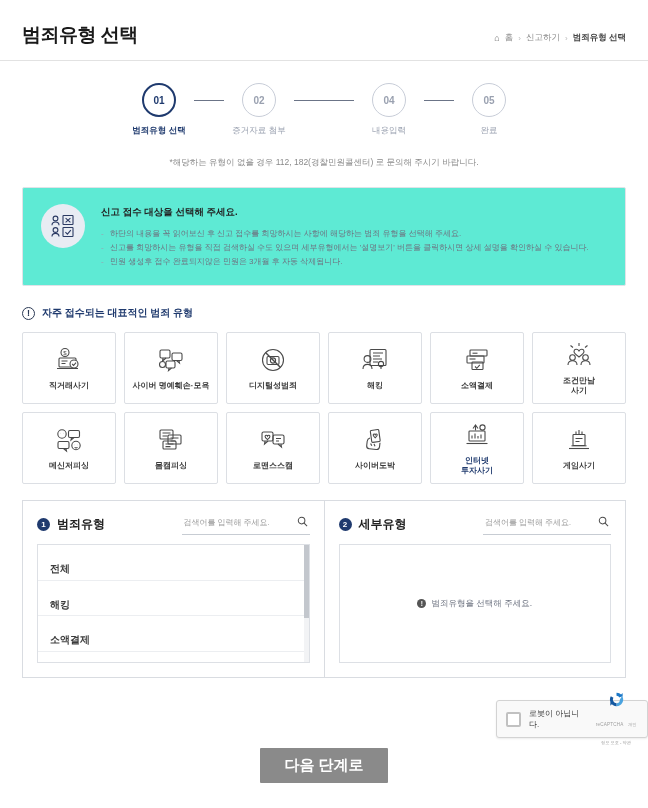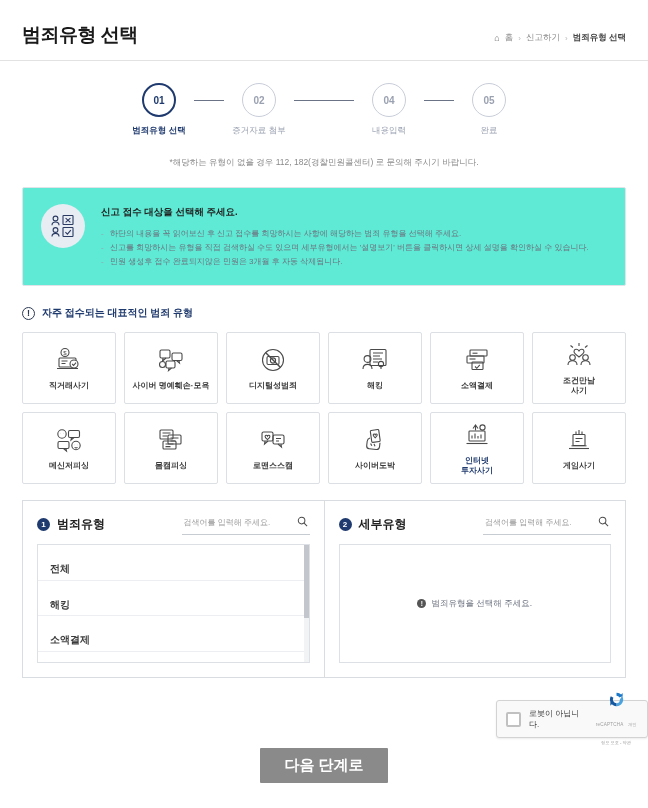--- a/index.html
+++ b/index.html
@@ -114,21 +114,21 @@
     color: #fff; font-size: 8px; font-weight: bold;
     display: flex; align-items: center; justify-content: center;
   }
   .sel-title { font-size: 12px; font-weight: bold; color: #222; }
   .search-box {
     display: flex; align-items: center; gap: 5px;
     border-bottom: 1px solid #c7ccd3; padding: 0 2px 3px 2px; width: 128px;
   }
   .search-box input {
     border: 0; outline: 0; font-size: 8px; color: #555; width: 100%;
-    background: transparent; font-family: Liberation Sans, sans-serif;
+    background: transparent; font-family: Liberation Serif, serif;
   }
   .search-box input::placeholder { color: #9b9b9b; }
   .search-icon { flex: 0 0 11px; }
 
   .list-frame {
     flex: 1; border: 1px solid #dde0e5; position: relative; overflow: hidden;
   }
   .list-scroll { height: 100%; overflow-y: hidden; }
   .list-item {
     height: 23.5px; line-height: 23.5px;

